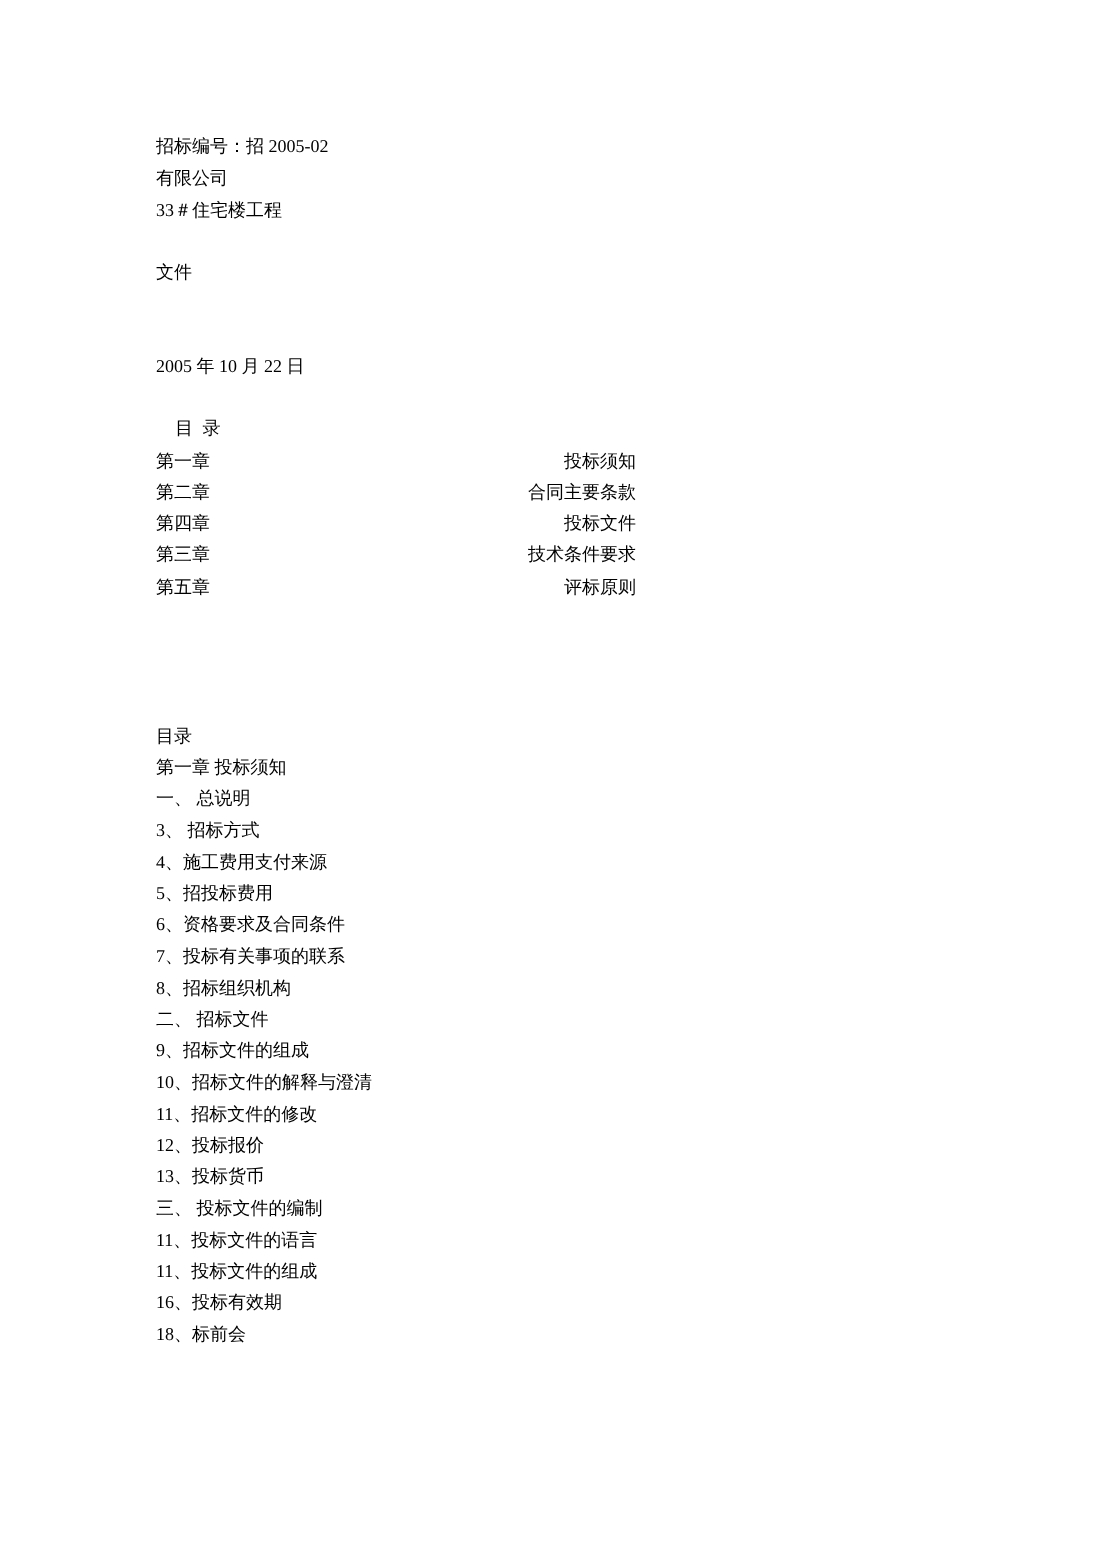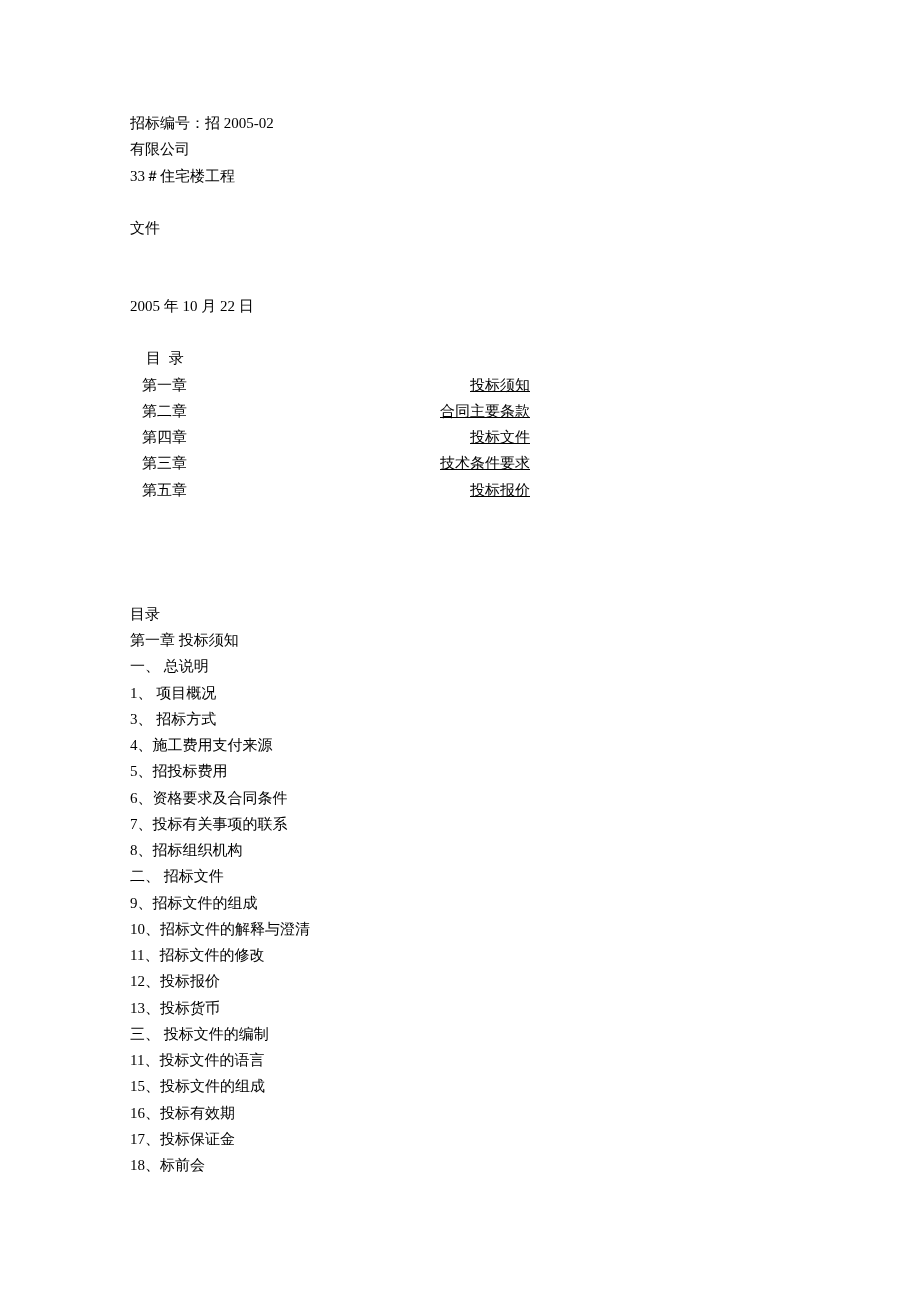--- a/index.html
+++ b/index.html
@@ -34,21 +34,20 @@
       margin-left: 16px;
     }
     .toc-row {
       display: flex;
       align-items: baseline;
       width: 400px;
       white-space: nowrap;
     }
     .toc-chapter {
       flex: 0 0 auto;
-      margin-left: 12px;
     }
     .toc-dots {
       flex: 1 1 auto;
       overflow: hidden;
       letter-spacing: 0;
       font-size: 15px;
       position: relative;
       height: 1em;
     }
     .toc-dots::after {
@@ -58,21 +57,20 @@
       right: 0;
       top: 0;
       overflow: hidden;
       white-space: nowrap;
     }
     .toc-dots.narrow {
       margin: 0 2px;
     }
     .toc-label {
       flex: 0 0 auto;
-      text-decoration: underline;
     }
     .toc-row.first .toc-label {
       padding-left: 4px;
     }
     .list-item {
       white-space: nowrap;
     }
   </style>
 </head>
 <body>
@@ -119,44 +117,42 @@
     <span class="toc-label">投标文件</span>
   </div>
   <div class="toc-row">
     <span class="toc-chapter">第三章</span>
     <span class="toc-dots"></span>
     <span class="toc-label">技术条件要求</span>
   </div>
   <div class="toc-row">
     <span class="toc-chapter">第五章</span>
     <span class="toc-dots"></span>
-    <span class="toc-label">投标报价</span>
+    <span class="toc-label">评标原则</span>
   </div>
 </div>
 
 <div class="spacer-lg"></div>
 <div class="spacer-md"></div>
 
 <div>
   <div class="header-line">目录</div>
   <div class="header-line">第一章  投标须知</div>
 
   <div class="list-item">一、    总说明</div>
-  <div class="list-item">1、 项目概况</div>
   <div class="list-item">3、 招标方式</div>
   <div class="list-item">4、施工费用支付来源</div>
   <div class="list-item">5、招投标费用</div>
   <div class="list-item">6、资格要求及合同条件</div>
   <div class="list-item">7、投标有关事项的联系</div>
   <div class="list-item">8、招标组织机构</div>
   <div class="list-item">二、    招标文件</div>
   <div class="list-item">9、招标文件的组成</div>
   <div class="list-item">10、招标文件的解释与澄清</div>
   <div class="list-item">11、招标文件的修改</div>
   <div class="list-item">12、投标报价</div>
   <div class="list-item">13、投标货币</div>
   <div class="list-item">三、    投标文件的编制</div>
   <div class="list-item">11、投标文件的语言</div>
-  <div class="list-item">15、投标文件的组成</div>
+  <div class="list-item">11、投标文件的组成</div>
   <div class="list-item">16、投标有效期</div>
-  <div class="list-item">17、投标保证金</div>
   <div class="list-item">18、标前会</div>
 </div>
 
 </body></html>

